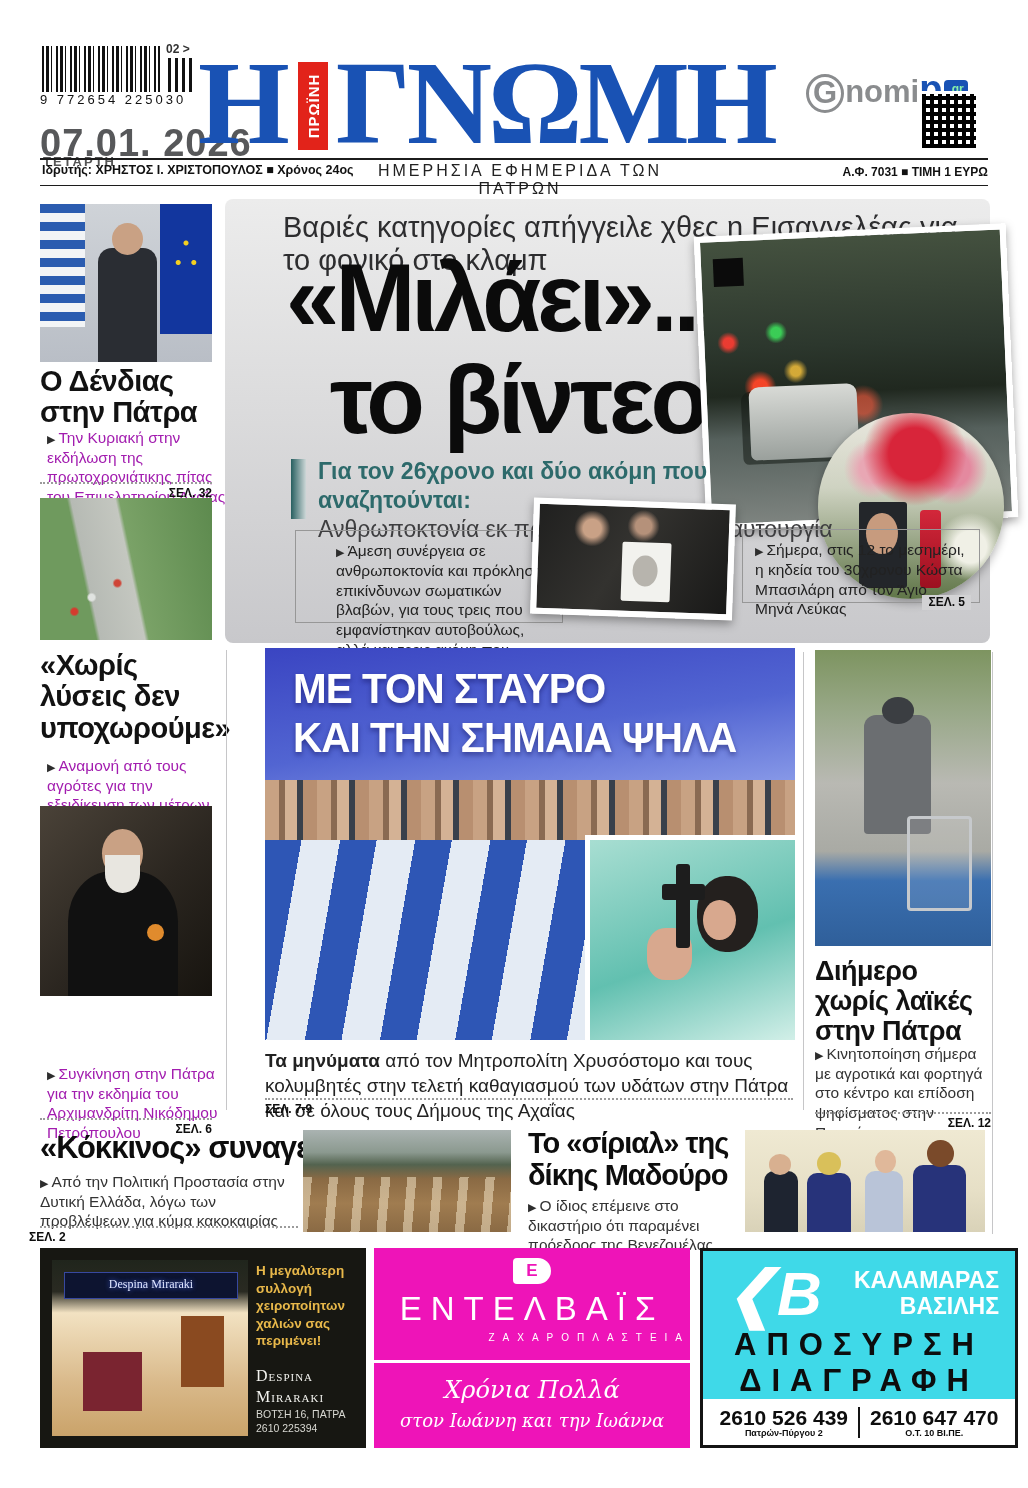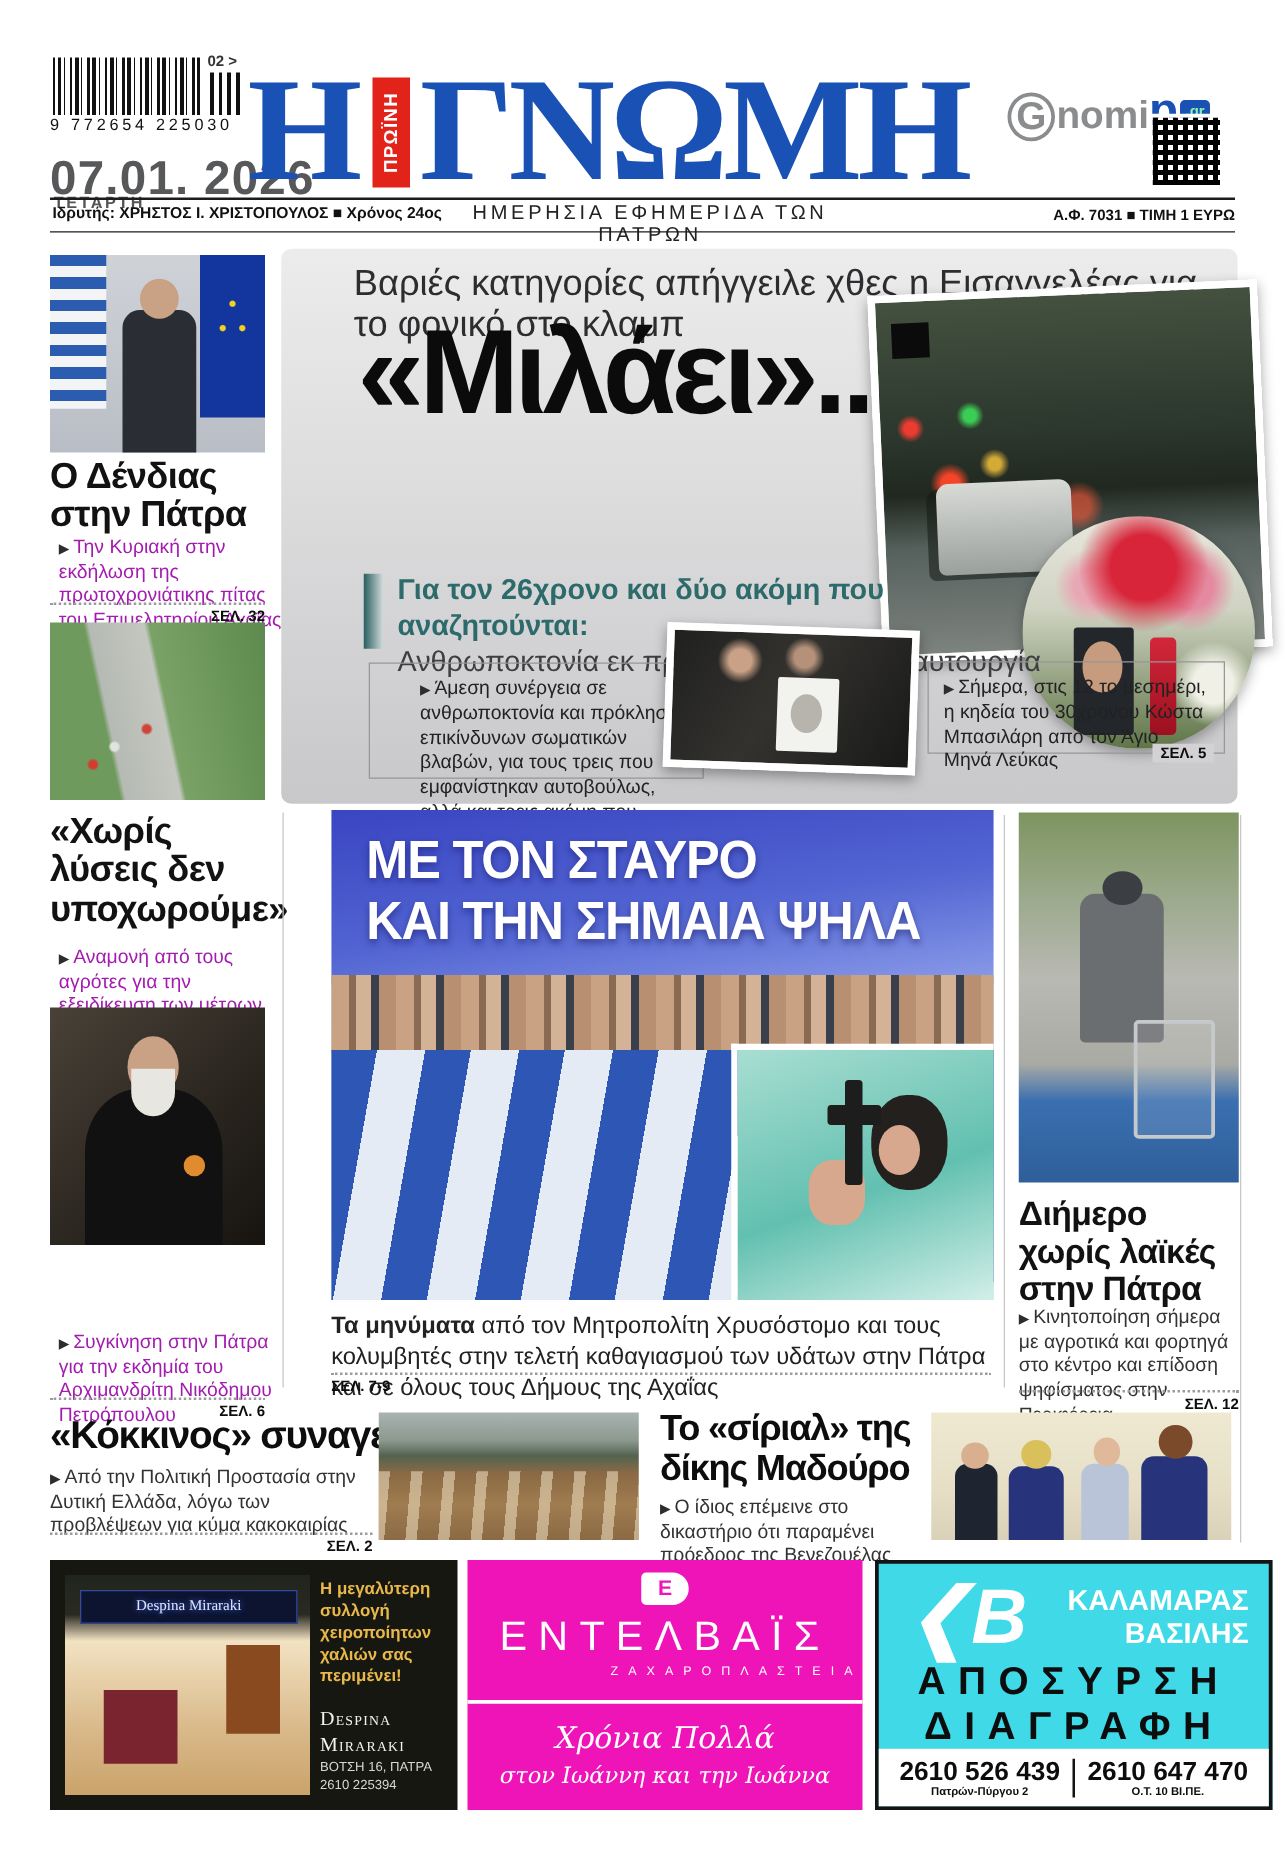--- a/index.html
+++ b/index.html
@@ -153,21 +153,21 @@
   .market-cart{position:absolute;left:52%;top:56%;width:34%;height:30%;border:3px solid #c6c9cc;border-radius:4px;background:rgba(255,255,255,.12);}
   .right-title{left:815px;top:956px;width:180px;font-size:27px;font-weight:bold;line-height:1.12;color:#121212;letter-spacing:-.5px;}
   .right-note{left:815px;top:1044px;width:178px;font-size:15.5px;line-height:1.27;color:#333;}
   .right-rule{left:815px;top:1112px;width:176px;border-top:2px dotted #9b9b9b;}
   .right-page{left:815px;top:1116px;width:176px;text-align:right;}
 
   
   .b1-title{left:40px;top:1130px;font-size:31px;font-weight:bold;letter-spacing:-1px;color:#0d0d0d;}
   .b1-note{left:40px;top:1172px;width:258px;font-size:15.5px;line-height:1.27;color:#333;}
   .b1-rule{left:40px;top:1226px;width:258px;border-top:2px dotted #9b9b9b;}
-  .b1-page{left:40px;top:1230px;width:258px;text-align:right;}
+  .b1-page{left:29px;top:1230px;width:258px;text-align:left;}
   .flood-photo{left:303px;top:1130px;width:208px;height:102px;
     background:linear-gradient(180deg,#aab3b1 0%,#8b998f 22%,#53634f 34%,#8a6a44 48%,#a07c50 72%,#8a6a44 100%);}
   .flood-streaks{position:absolute;left:0;top:46%;width:100%;height:54%;
     background:repeating-linear-gradient(95deg,rgba(240,225,195,.55) 0 9px,rgba(138,106,68,0) 9px 26px);}
   .b2-title{left:528px;top:1128px;width:220px;font-size:29px;font-weight:bold;letter-spacing:-1px;line-height:1.1;color:#0d0d0d;}
   .b2-note{left:528px;top:1196px;width:212px;font-size:15.5px;line-height:1.27;color:#333;}
   .court-photo{left:745px;top:1130px;width:240px;height:102px;background:linear-gradient(180deg,#efe9d2 0%,#e6dfc6 60%,#d9d2b8 100%);}
   .fig{position:absolute;border-radius:10px 10px 0 0;}
   .fig-body{background:#27337a;}
   .fig-head{position:absolute;border-radius:50%;}
@@ -237,20 +237,21 @@
 
   <div class="abs rule-top"></div>
   <div class="abs founder">Ιδρυτής: ΧΡΗΣΤΟΣ Ι. ΧΡΙΣΤΟΠΟΥΛΟΣ ■ Χρόνος 24ος</div>
   <div class="abs paper-subtitle">ΗΜΕΡΗΣΙΑ ΕΦΗΜΕΡΙΔΑ ΤΩΝ ΠΑΤΡΩΝ</div>
   <div class="abs issue-price">Α.Φ. 7031 ■ ΤΙΜΗ 1 ΕΥΡΩ</div>
   <div class="abs rule-bot"></div>
 
   <div class="abs lead-panel"></div>
   <div class="abs kicker">Βαριές κατηγορίες απήγγειλε χθες η Εισαγγελέας για το φονικό στο κλαμπ</div>
   <div class="abs headline-1">«Μιλάει»...</div>
+  <div class="abs headline-2">το βίντεο</div>
 
   <div class="abs street-photo photoframe">
     <div class="street-dark"></div>
     <div class="street-car"></div>
   </div>
   <div class="abs memorial-circle">
     <div class="mem-card"></div>
     <div class="mem-face"></div>
     <div class="mem-candle"></div>
   </div>

